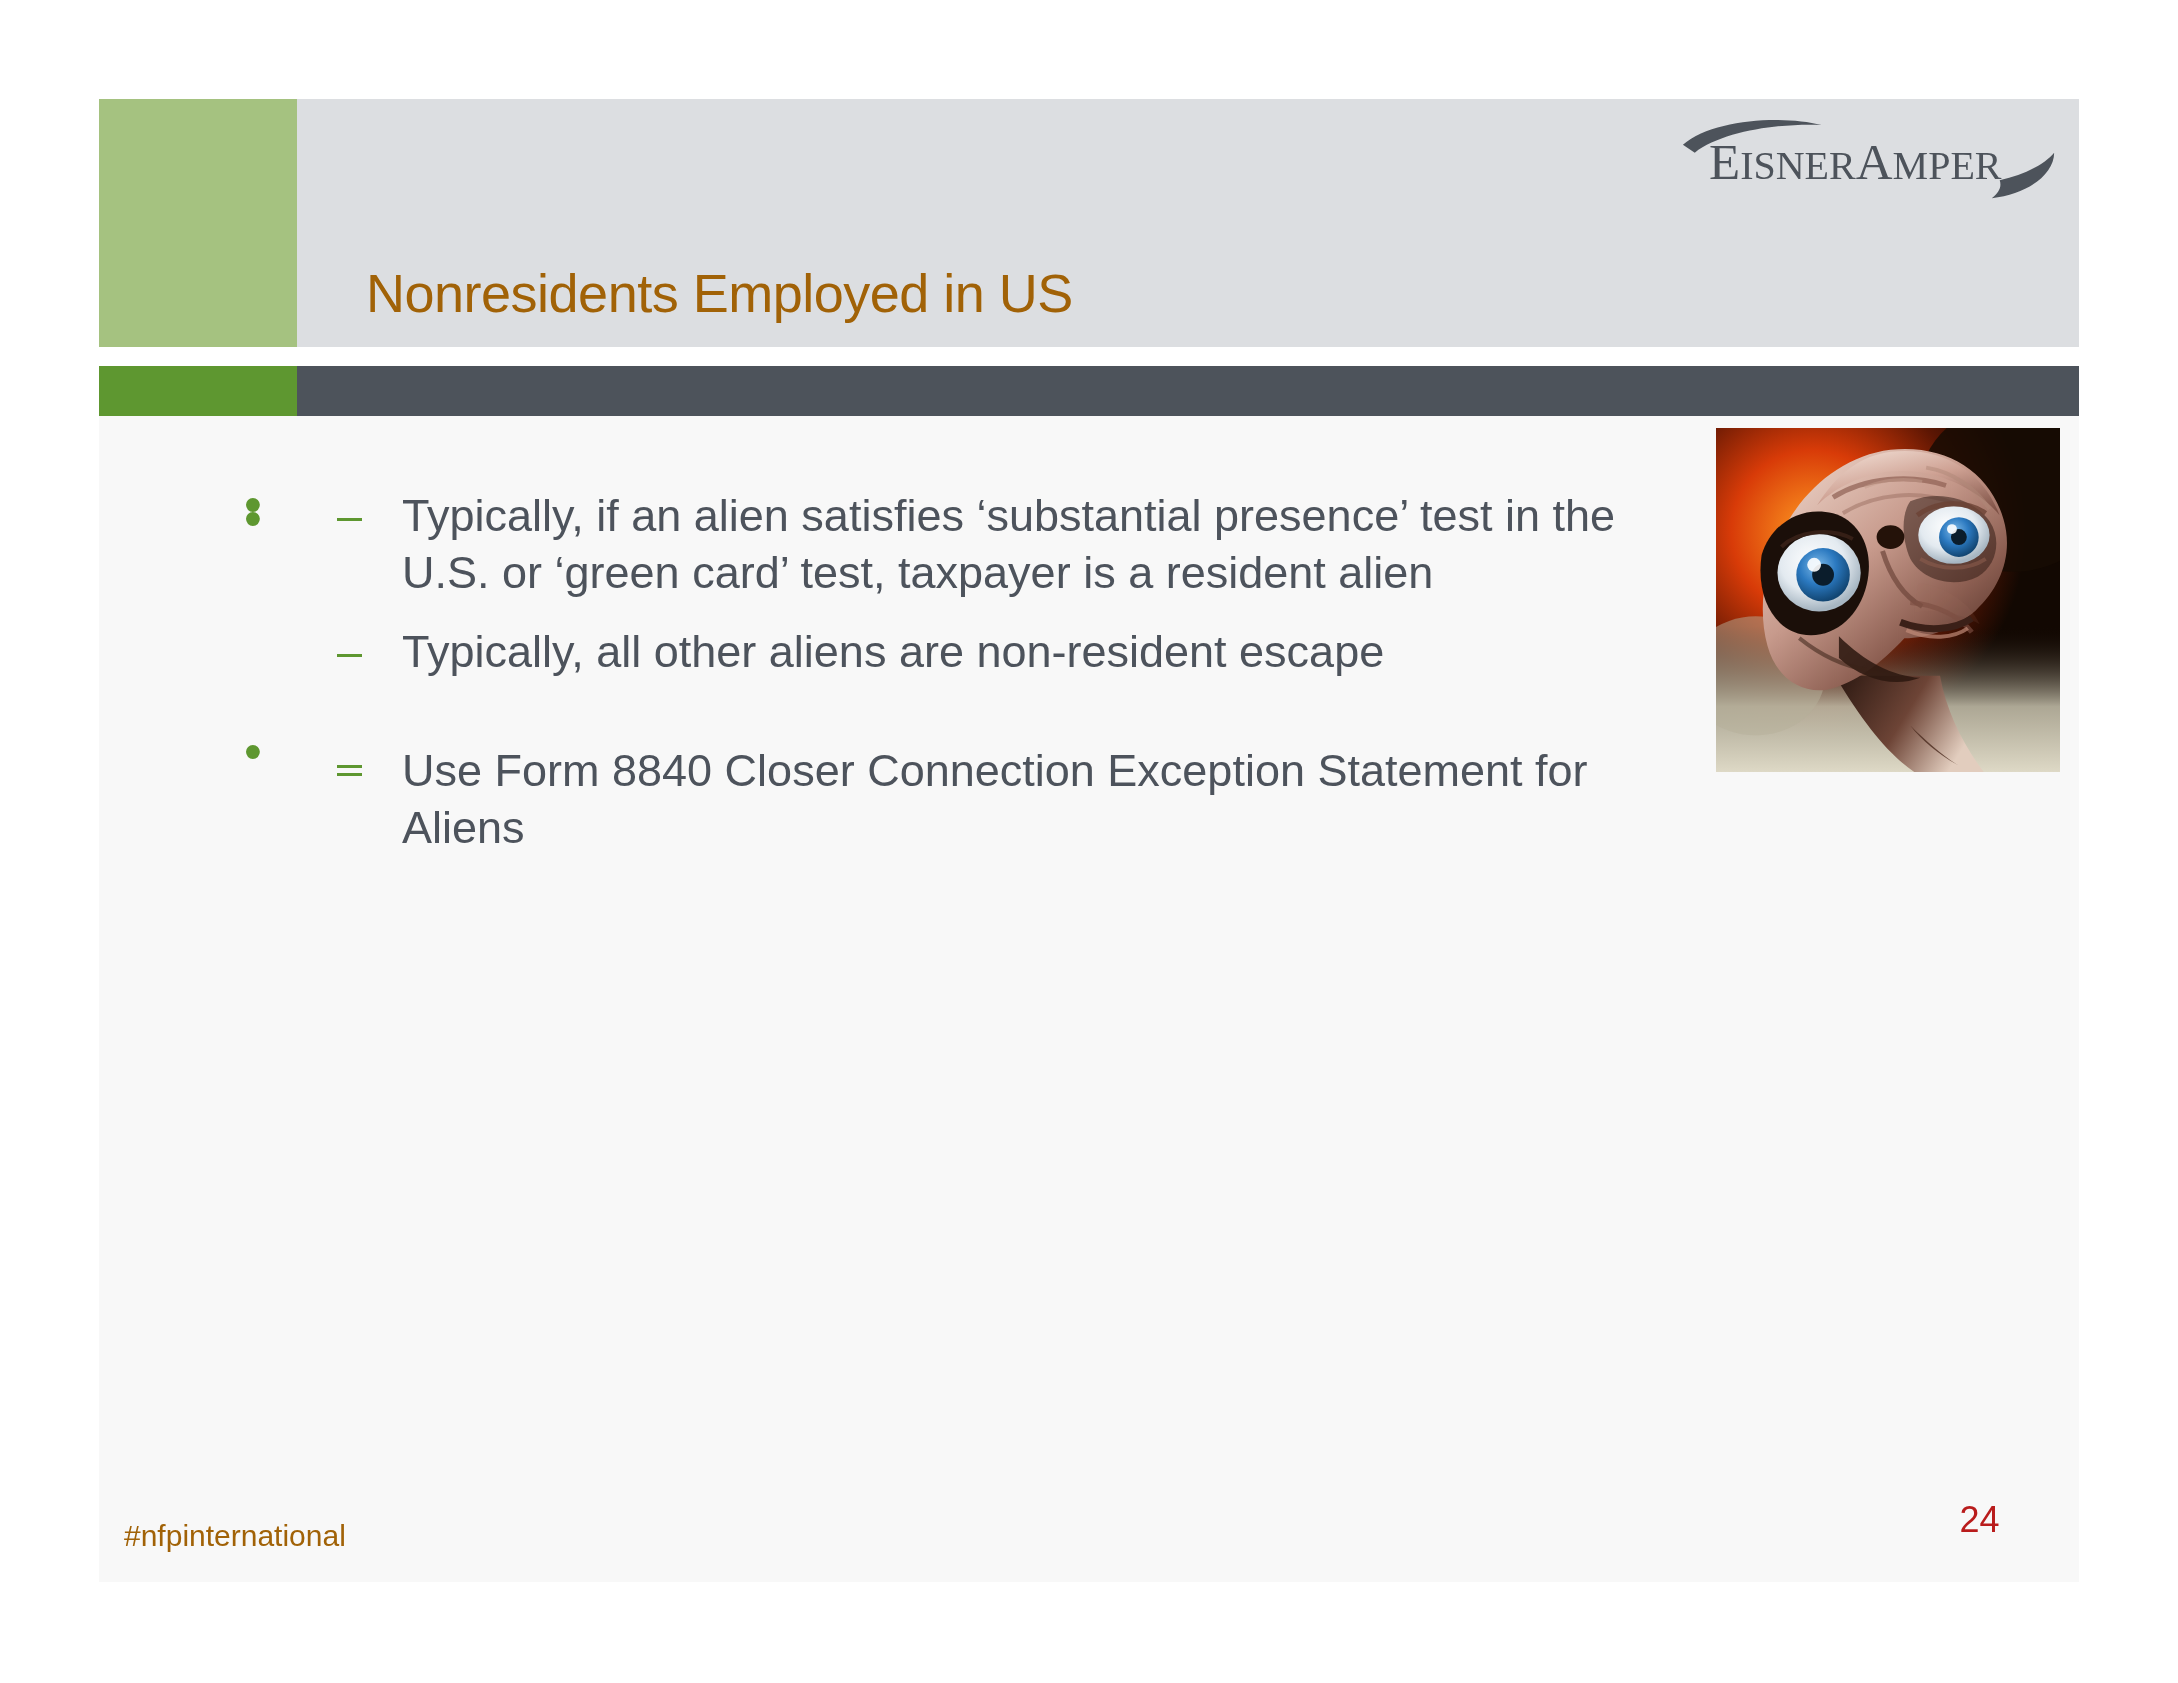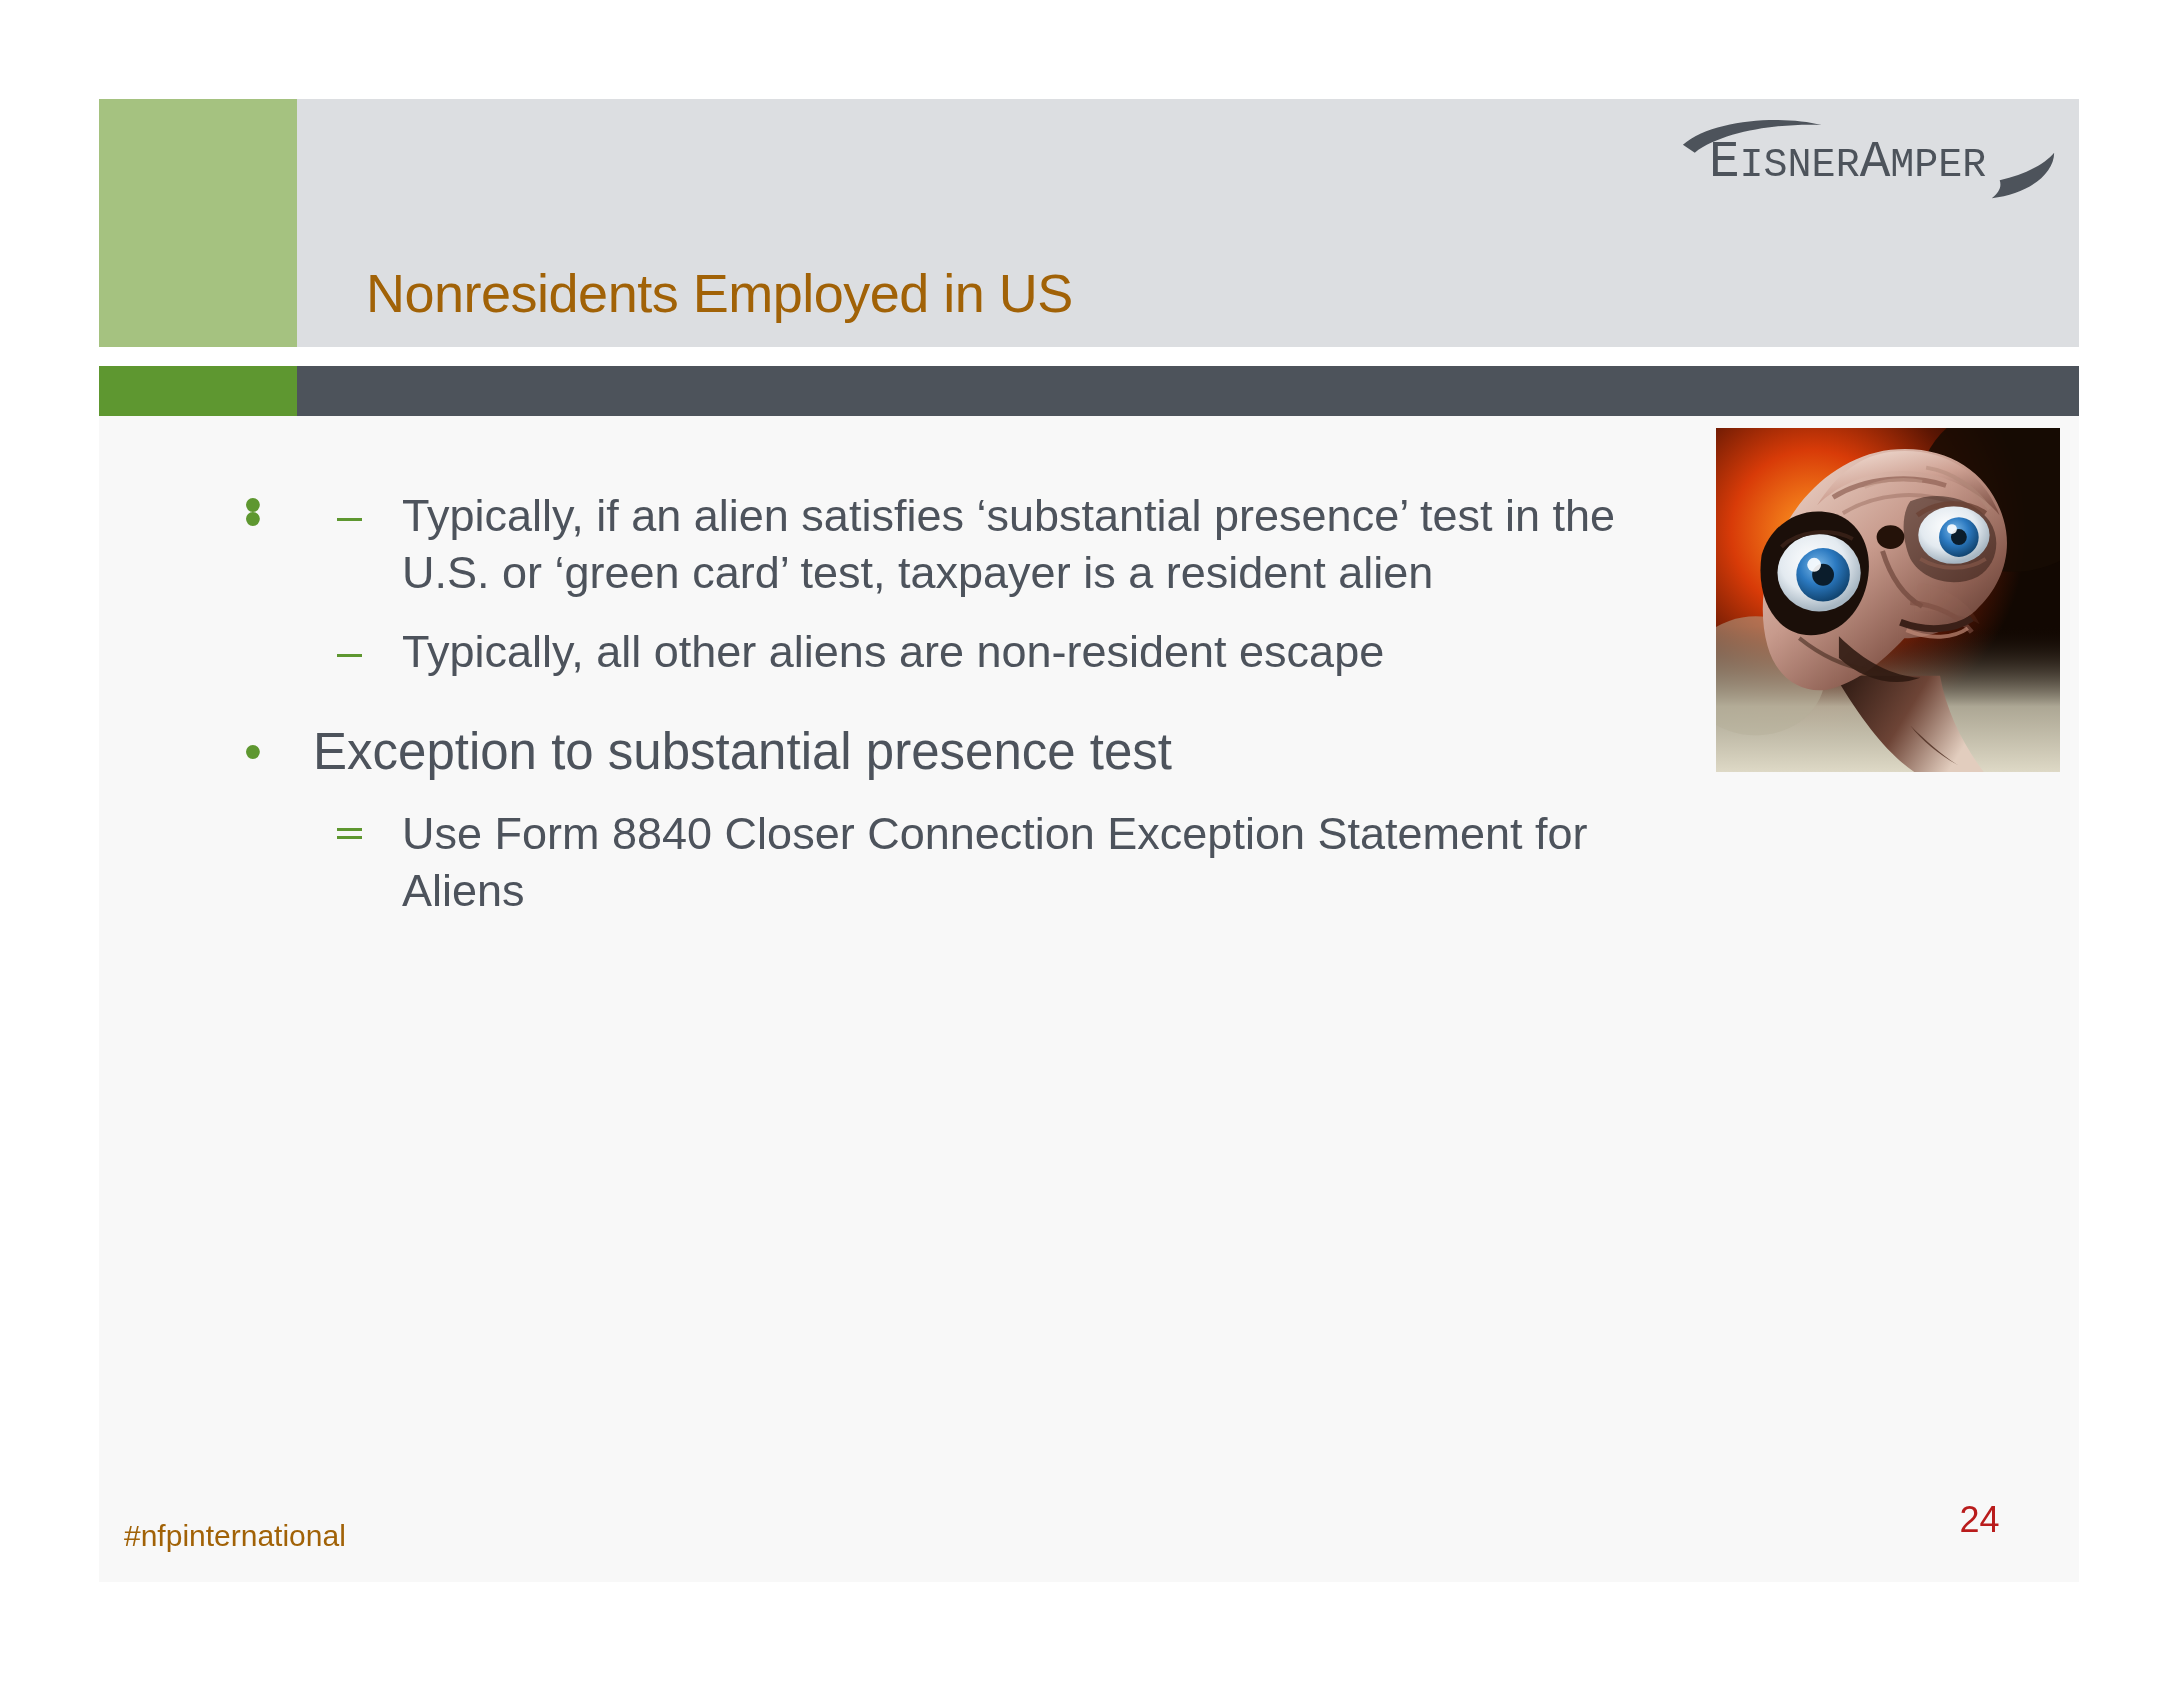--- a/index.html
+++ b/index.html
@@ -78,21 +78,21 @@
     left: 1673px;
     top: 117px;
     width: 396px;
     height: 99px;
   }
   .logo svg { display: block; }
   .logo-text {
     position: absolute;
     left: 36px;
     top: 18px;
-    font-family: Liberation Mono, monospace;
+    font-family: Liberation Serif, serif;
     font-size: 51px;
     line-height: 55px;
     color: #4d535b;
     letter-spacing: 0px;
     white-space: nowrap;
   }
   .logo-text .cap { font-size: 51px; }
   .logo-text .sc { font-size: 40px; }
 
   
@@ -232,21 +232,20 @@
 
     <div class="bullet-row lvl2">
       <span class="marker">–</span>
       <span>Typically, all other aliens are non-resident escape</span>
     </div>
 
     <div class="spacer-sm"></div>
 
     <div class="bullet-row lvl1">
       <span class="marker">•</span>
-      <span>Exception to substantial presence test</span>
     </div>
 
     <div class="bullet-row lvl2">
       <span class="marker">–</span>
     </div>
 
     <div class="bullet-row lvl2">
       <span class="marker">–</span>
       <span>Use Form 8840 Closer Connection Exception Statement for Aliens</span>
     </div>

